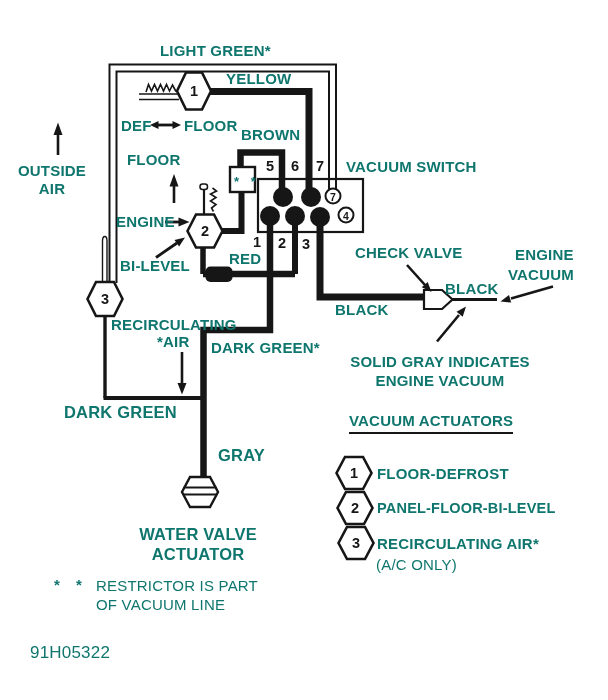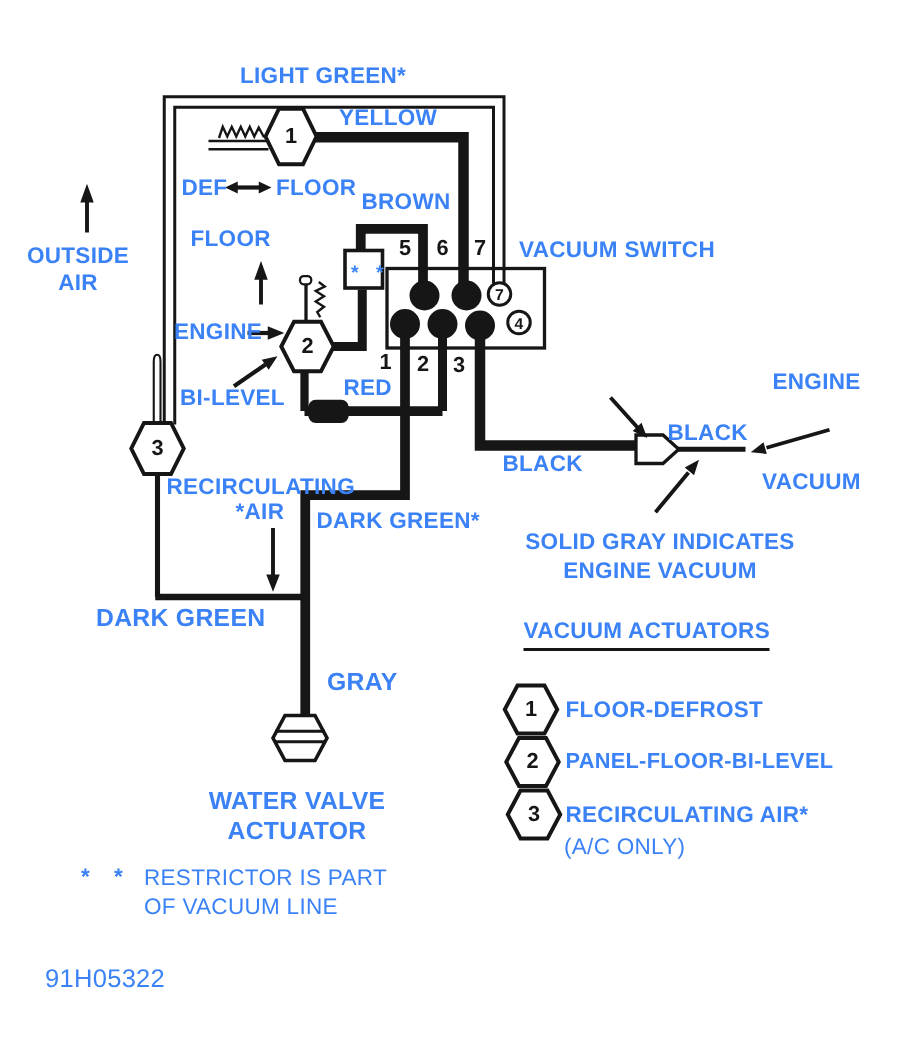--- a/index.html
+++ b/index.html
@@ -1,20 +1,20 @@
 <!DOCTYPE html>
 <html><head>
 <meta charset="utf-8">
 <style>
   html,body{margin:0;padding:0;background:#fff;}
   #stage{position:relative;width:608px;height:700px;background:#ffffff;overflow:hidden;
          font-family:"Liberation Sans",sans-serif;color:#161616;}
   #diagram-svg{position:absolute;left:0;top:0;}
   .lbl{position:absolute;font-weight:700;font-size:15px;line-height:17px;white-space:nowrap;
-       letter-spacing:.2px;color:#3b82f6;}
+       letter-spacing:.2px;color:#0f766e;}
   .lbl.big{font-size:16.5px;}
   .lbl.small{font-size:14.5px;}
   .lbl.reg{font-weight:400;}
   .ctr{text-align:center;white-space:normal;}
   .digit{position:absolute;width:20px;text-align:center;font-weight:700;font-size:14.5px;}
   .circdigit{position:absolute;width:16px;text-align:center;font-weight:700;font-size:10.5px;}
   .legend-title{border-bottom:2.5px solid #161616;padding-bottom:3px;}
   .note-block{line-height:19px;}
 </style>
 </head>
@@ -144,22 +144,23 @@
   <div class="digit" style="left:247px;top:234px;">1</div>
   <div class="digit" style="left:272px;top:235px;">2</div>
   <div class="digit" style="left:296px;top:236px;">3</div>
   <div class="circdigit" style="left:325px;top:190.5px;">7</div>
   <div class="circdigit" style="left:338px;top:209.5px;">4</div>
 
   <div class="digit" style="left:184px;top:83px;">1</div>
   <div class="digit" style="left:195px;top:223px;">2</div>
   <div class="digit" style="left:95px;top:291px;">3</div>
 
+  <div class="lbl" style="left:355px;top:244px;">CHECK VALVE</div>
   <div class="lbl" style="left:515px;top:246px;">ENGINE</div>
-  <div class="lbl" style="left:508px;top:266px;margin-top:47px;">VACUUM</div>
+  <div class="lbl" style="left:508px;top:266px;">VACUUM</div>
   <div class="lbl" style="left:445px;top:280px;">BLACK</div>
   <div class="lbl" style="left:335px;top:301px;">BLACK</div>
 
   <div class="lbl ctr" style="left:344px;top:352px;width:192px;line-height:19px;">
     <div>SOLID GRAY INDICATES</div>
     <div>ENGINE VACUUM</div>
   </div>
 
   <div class="lbl" style="left:111px;top:316px;">RECIRCULATING</div>
   <div class="lbl" style="left:157px;top:333px;">*AIR</div>

